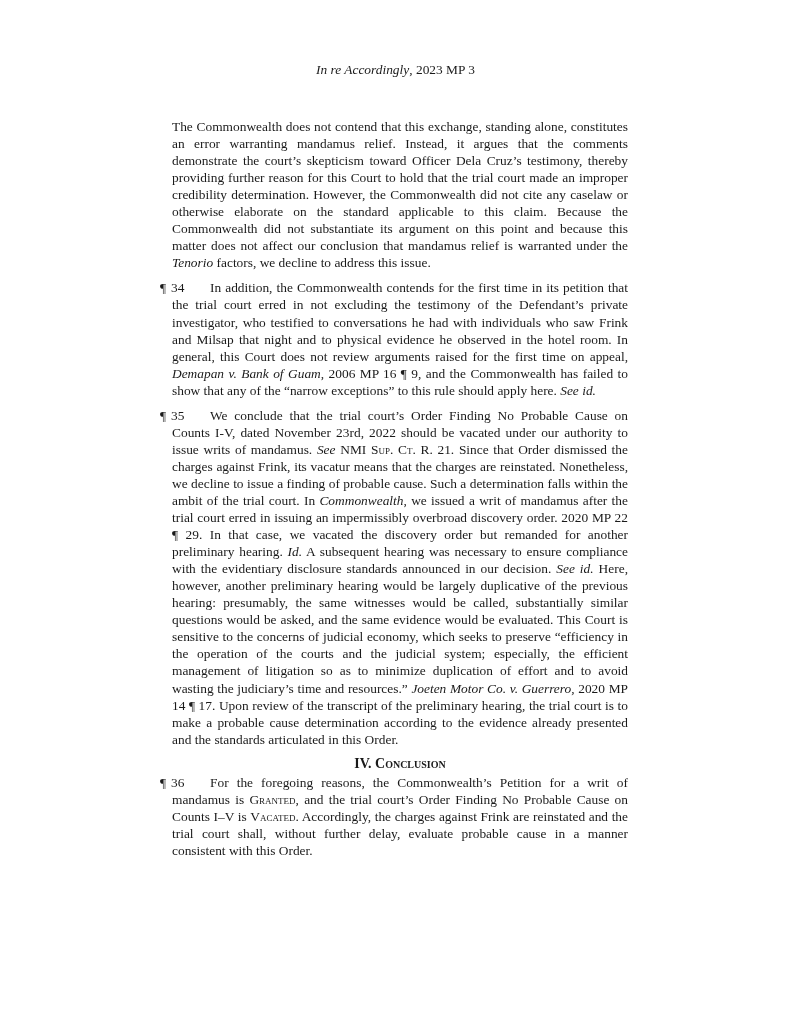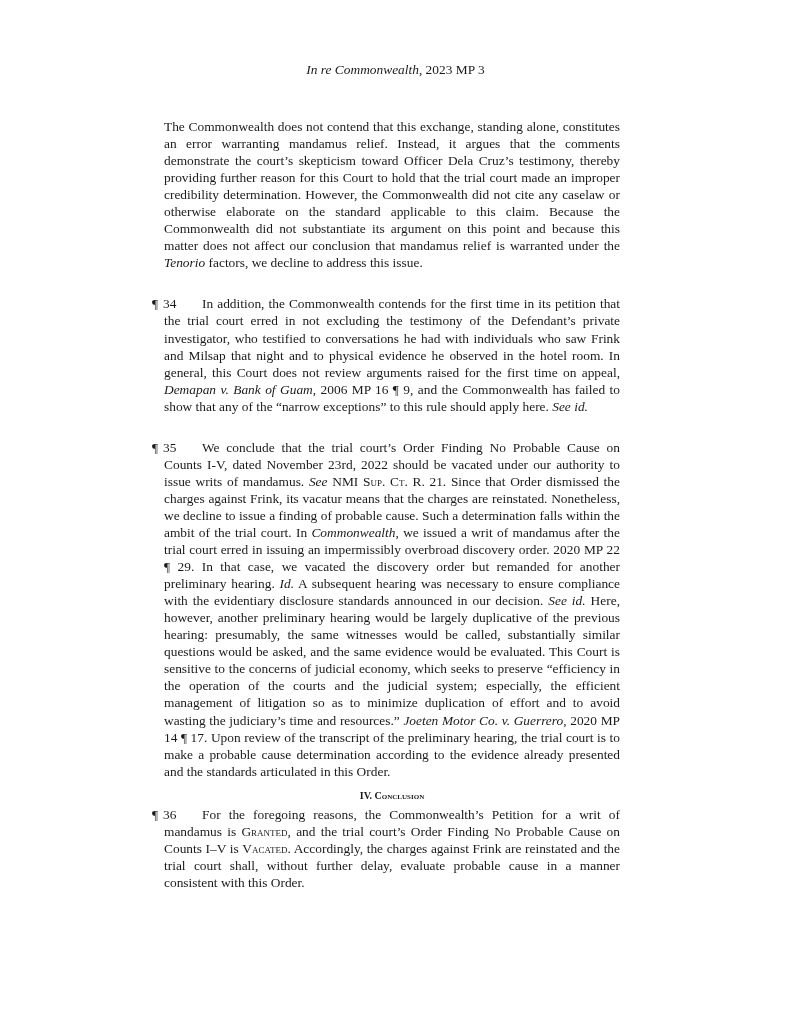--- a/index.html
+++ b/index.html
@@ -2,37 +2,37 @@
 <html><head>
 <meta charset="utf-8">
 <style>
   html, body { margin: 0; padding: 0; background: #ffffff; }
   body { width: 791px; height: 1024px; position: relative; overflow: hidden;
          font-family: "Liberation Serif", "DejaVu Serif", serif; color: #1a1a1a; }
   .page { position: absolute; left: 0; top: 0; width: 791px; height: 1024px; }
   .running-head { position: absolute; top: 62px; left: 0; width: 791px; text-align: center;
                   font-size: 13.4px; line-height: 16px; }
   .running-head i { font-style: italic; }
-  .column { position: absolute; left: 164px; width: 456px; top: 118px; }
+  .column { position: absolute; left: 172px; width: 456px; top: 118px; }
   .para { font-size: 13.4px; line-height: 17.05px; text-align: justify; margin: 0; position: relative; }
-  .para + .para { margin-top: 24px; }
+  .para + .para { margin-top: 8px; }
   .para.numbered { text-indent: 0; }
   .pnum { position: absolute; left: -12px; top: 0; }
   .pnum .pil { display: inline-block; width: 11px; }
   .lead-gap { display: inline-block; width: 38px; }
-  .heading { text-align: center; font-weight: bold; font-size: 10px; line-height: 17px; margin: 7px 0 0 0; }
+  .heading { text-align: center; font-weight: bold; font-size: 14px; line-height: 17px; margin: 7px 0 0 0; }
   .sc { font-variant: small-caps; }
   i { font-style: italic; }
 </style>
 </head>
 <body>
 
 <div class="page">
   <div class="running-head">
-    <i>In re Commonwealth</i><span>, 2023 MP 3</span>
+    <i>In re Accordingly</i><span>, 2023 MP 3</span>
   </div>
 
   <div class="column">
     <p class="para"><span>The Commonwealth does not contend that this exchange, standing alone, constitutes an error warranting mandamus relief. Instead, it argues that the comments demonstrate the court’s skepticism toward Officer Dela Cruz’s testimony, thereby providing further reason for this Court to hold that the trial court made an improper credibility determination. However, the Commonwealth did not cite any caselaw or otherwise elaborate on the standard applicable to this claim. Because the Commonwealth did not substantiate its argument on this point and because this matter does not affect our conclusion that mandamus relief is warranted under the </span><i>Tenorio</i><span> factors, we decline to address this issue.</span></p>
 
     <p class="para numbered"><span class="pnum"><span class="pil">¶</span><span>34</span></span><span class="lead-gap"></span><span>In addition, the Commonwealth contends for the first time in its petition that the trial court erred in not excluding the testimony of the Defendant’s private investigator, who testified to conversations he had with individuals who saw Frink and Milsap that night and to physical evidence he observed in the hotel room. In general, this Court does not review arguments raised for the first time on appeal, </span><i>Demapan v. Bank of Guam</i><span>, 2006 MP 16 ¶ 9, and the Commonwealth has failed to show that any of the “narrow exceptions” to this rule should apply here. </span><i>See id.</i></p>
 
     <p class="para numbered"><span class="pnum"><span class="pil">¶</span><span>35</span></span><span class="lead-gap"></span><span>We conclude that the trial court’s Order Finding No Probable Cause on Counts I-V, dated November 23rd, 2022 should be vacated under our authority to issue writs of mandamus. </span><i>See</i><span> NMI </span><span class="sc">Sup. Ct.</span><span> R. 21. Since that Order dismissed the charges against Frink, its vacatur means that the charges are reinstated. Nonetheless, we decline to issue a finding of probable cause. Such a determination falls within the ambit of the trial court. In </span><i>Commonwealth</i><span>, we issued a writ of mandamus after the trial court erred in issuing an impermissibly overbroad discovery order. 2020 MP 22 ¶ 29. In that case, we vacated the discovery order but remanded for another preliminary hearing. </span><i>Id.</i><span> A subsequent hearing was necessary to ensure compliance with the evidentiary disclosure standards announced in our decision. </span><i>See id.</i><span> Here, however, another preliminary hearing would be largely duplicative of the previous hearing: presumably, the same witnesses would be called, substantially similar questions would be asked, and the same evidence would be evaluated. This Court is sensitive to the concerns of judicial economy, which seeks to preserve “efficiency in the operation of the courts and the judicial system; especially, the efficient management of litigation so as to minimize duplication of effort and to avoid wasting the judiciary’s time and resources.” </span><i>Joeten Motor Co. v. Guerrero</i><span>, 2020 MP 14 ¶ 17. Upon review of the transcript of the preliminary hearing, the trial court is to make a probable cause determination according to the evidence already presented and the standards articulated in this Order.</span></p>
 
     <div class="heading">

